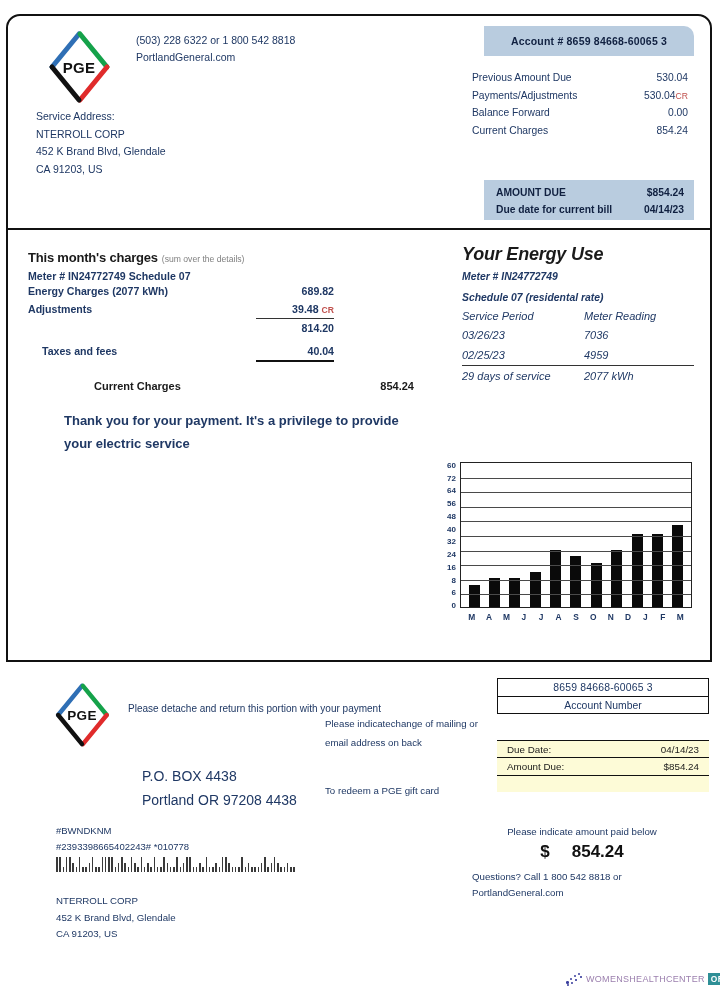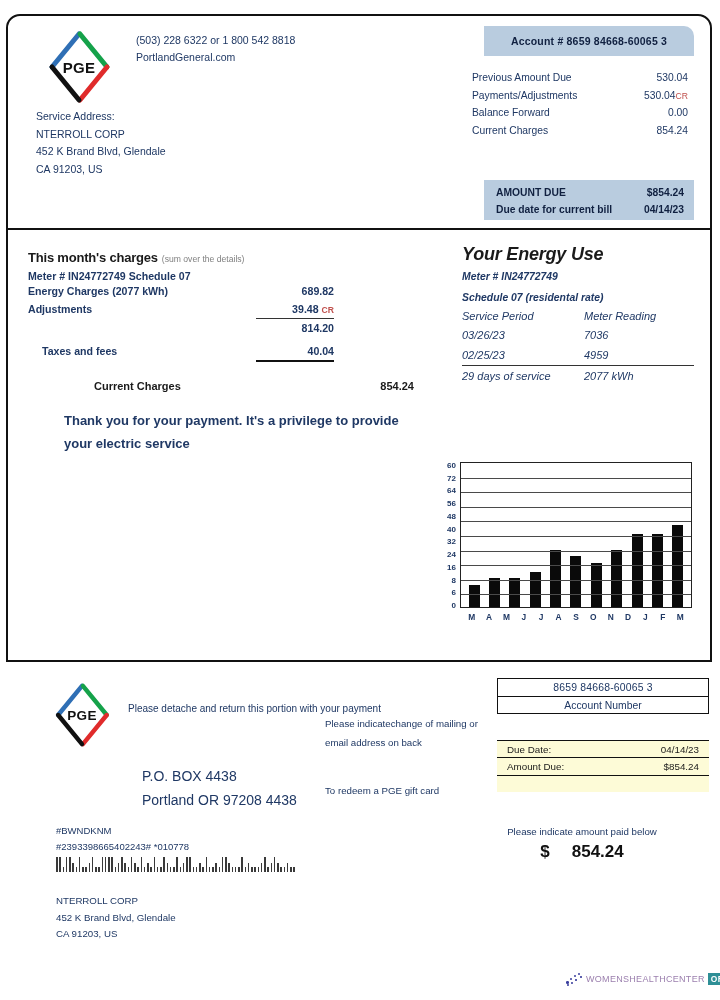--- a/index.html
+++ b/index.html
@@ -410,20 +410,21 @@
   <div>452 K Brand Blvd, Glendale</div>
   <div>CA 91203, US</div>
 </div>
 
 <div id="pay-block">
   <div class="pb-title">Please indicate amount paid below</div>
   <div id="pay-amt">
     <span class="dollar">$</span>
     <span class="amt">854.24</span>
   </div>
+  <div class="pb-q">Questions? Call 1 800 542 8818 or PortlandGeneral.com</div>
 </div>
 
 <div id="watermark">
   <span id="wm-dots">
       <i style="left: 13px; top: 1px; width: 2.4px; height: 2.4px;"></i>
       <i style="left: 9px; top: 3px; width: 2px; height: 2px;"></i>
       <i style="left: 15px; top: 4px; width: 1.6px; height: 1.6px;"></i>
       <i style="left: 5px; top: 6px; width: 2.2px; height: 2.2px;"></i>
       <i style="left: 10px; top: 7px; width: 1.6px; height: 1.6px;"></i>
       <i style="left: 1px; top: 9px; width: 2.6px; height: 2.6px;"></i>

